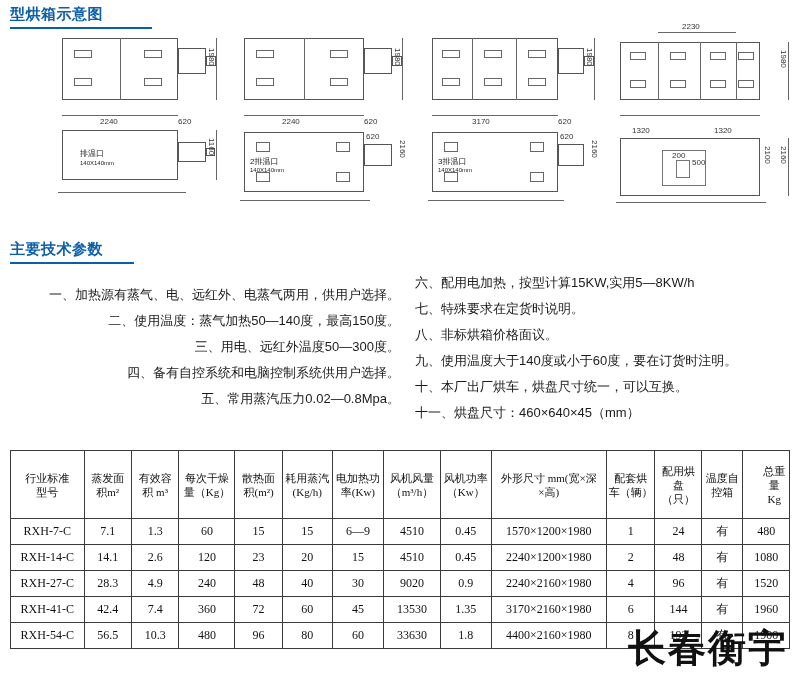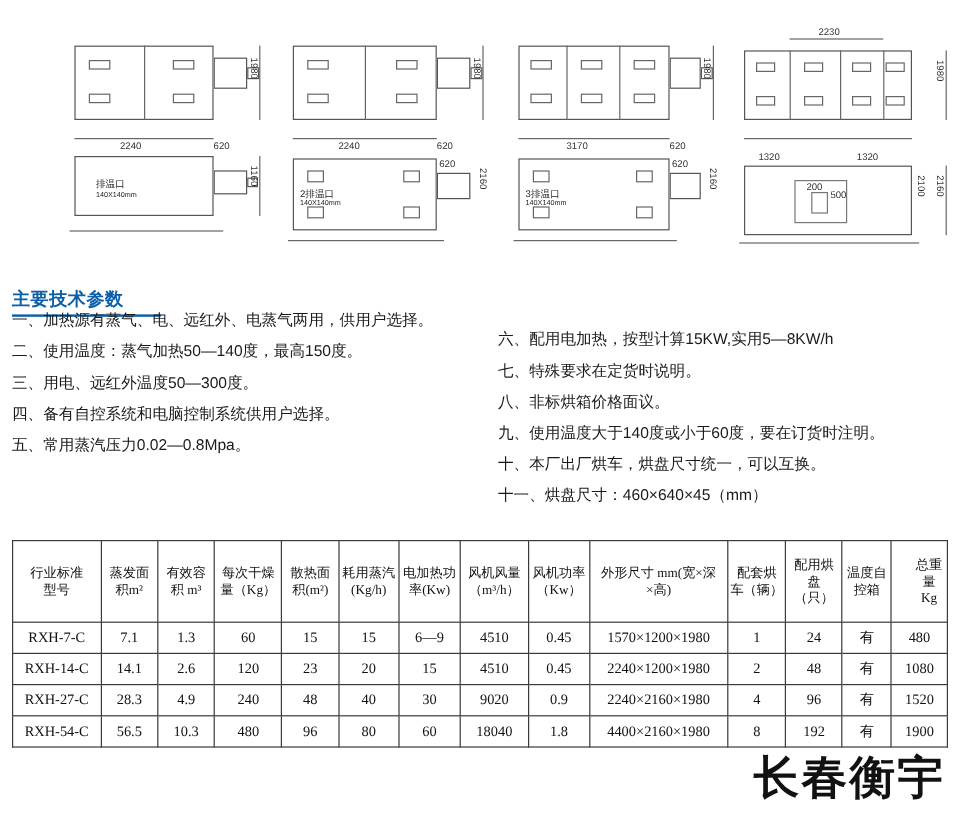--- a/index.html
+++ b/index.html
@@ -77,21 +77,21 @@
     background: #fff;
   }
 
   
   .spec-col {
     position: absolute;
     font-size: 13px;
     line-height: 22px;
     color: #1a1a1a;
   }
-  #spec-left { left: 10px; top: 256px; width: 390px; }
+  #spec-left { left: 10px; top: 284px; width: 390px; text-align: right; }
   #spec-right { left: 415px; top: 272px; width: 380px; }
   .spec-item { margin: 0 0 4px 0; }
 
   
   .table-wrap {
     position: absolute;
     left: 10px; top: 450px;
     width: 780px;
   }
   table.spec {
@@ -125,20 +125,24 @@
     color: #111;
     font-family: "Liberation Serif", serif;
     letter-spacing: 2px;
   }
 </style>
 </head>
 <body>
 
 <div class="page">
 
+  <div class="sec-title-wrap" id="title1">
+    <div class="sec-title">型烘箱示意图</div>
+    <div class="sec-underline"></div>
+  </div>
 
   <div class="diagram-area">
 
     <div class="dgroup" style="left:0px; top:0px; width:185px; height:190px;">
 
       <div class="dbox" style="left:22px; top:18px; width:116px; height:62px;"></div>
       <div class="clampx" style="left:34px; top:30px; width:18px; height:8px;"></div>
       <div class="clampx" style="left:34px; top:58px; width:18px; height:8px;"></div>
       <div class="clampx" style="left:104px; top:30px; width:18px; height:8px;"></div>
       <div class="clampx" style="left:104px; top:58px; width:18px; height:8px;"></div>
@@ -342,28 +346,44 @@
             <td>30</td>
             <td>9020</td>
             <td>0.9</td>
             <td>2240×2160×1980</td>
             <td>4</td>
             <td>96</td>
             <td>有</td>
             <td>1520</td>
           </tr>
           <tr>
+            <td>RXH-41-C</td>
+            <td>42.4</td>
+            <td>7.4</td>
+            <td>360</td>
+            <td>72</td>
+            <td>60</td>
+            <td>45</td>
+            <td>13530</td>
+            <td>1.35</td>
+            <td>3170×2160×1980</td>
+            <td>6</td>
+            <td>144</td>
+            <td>有</td>
+            <td>1960</td>
+          </tr>
+          <tr>
             <td>RXH-54-C</td>
             <td>56.5</td>
             <td>10.3</td>
             <td>480</td>
             <td>96</td>
             <td>80</td>
             <td>60</td>
-            <td>18040</td>
+            <td>33630</td>
             <td>1.8</td>
             <td>4400×2160×1980</td>
             <td>8</td>
             <td>192</td>
             <td>有</td>
             <td>1900</td>
           </tr>
         </tbody>
     </table>
   </div>

